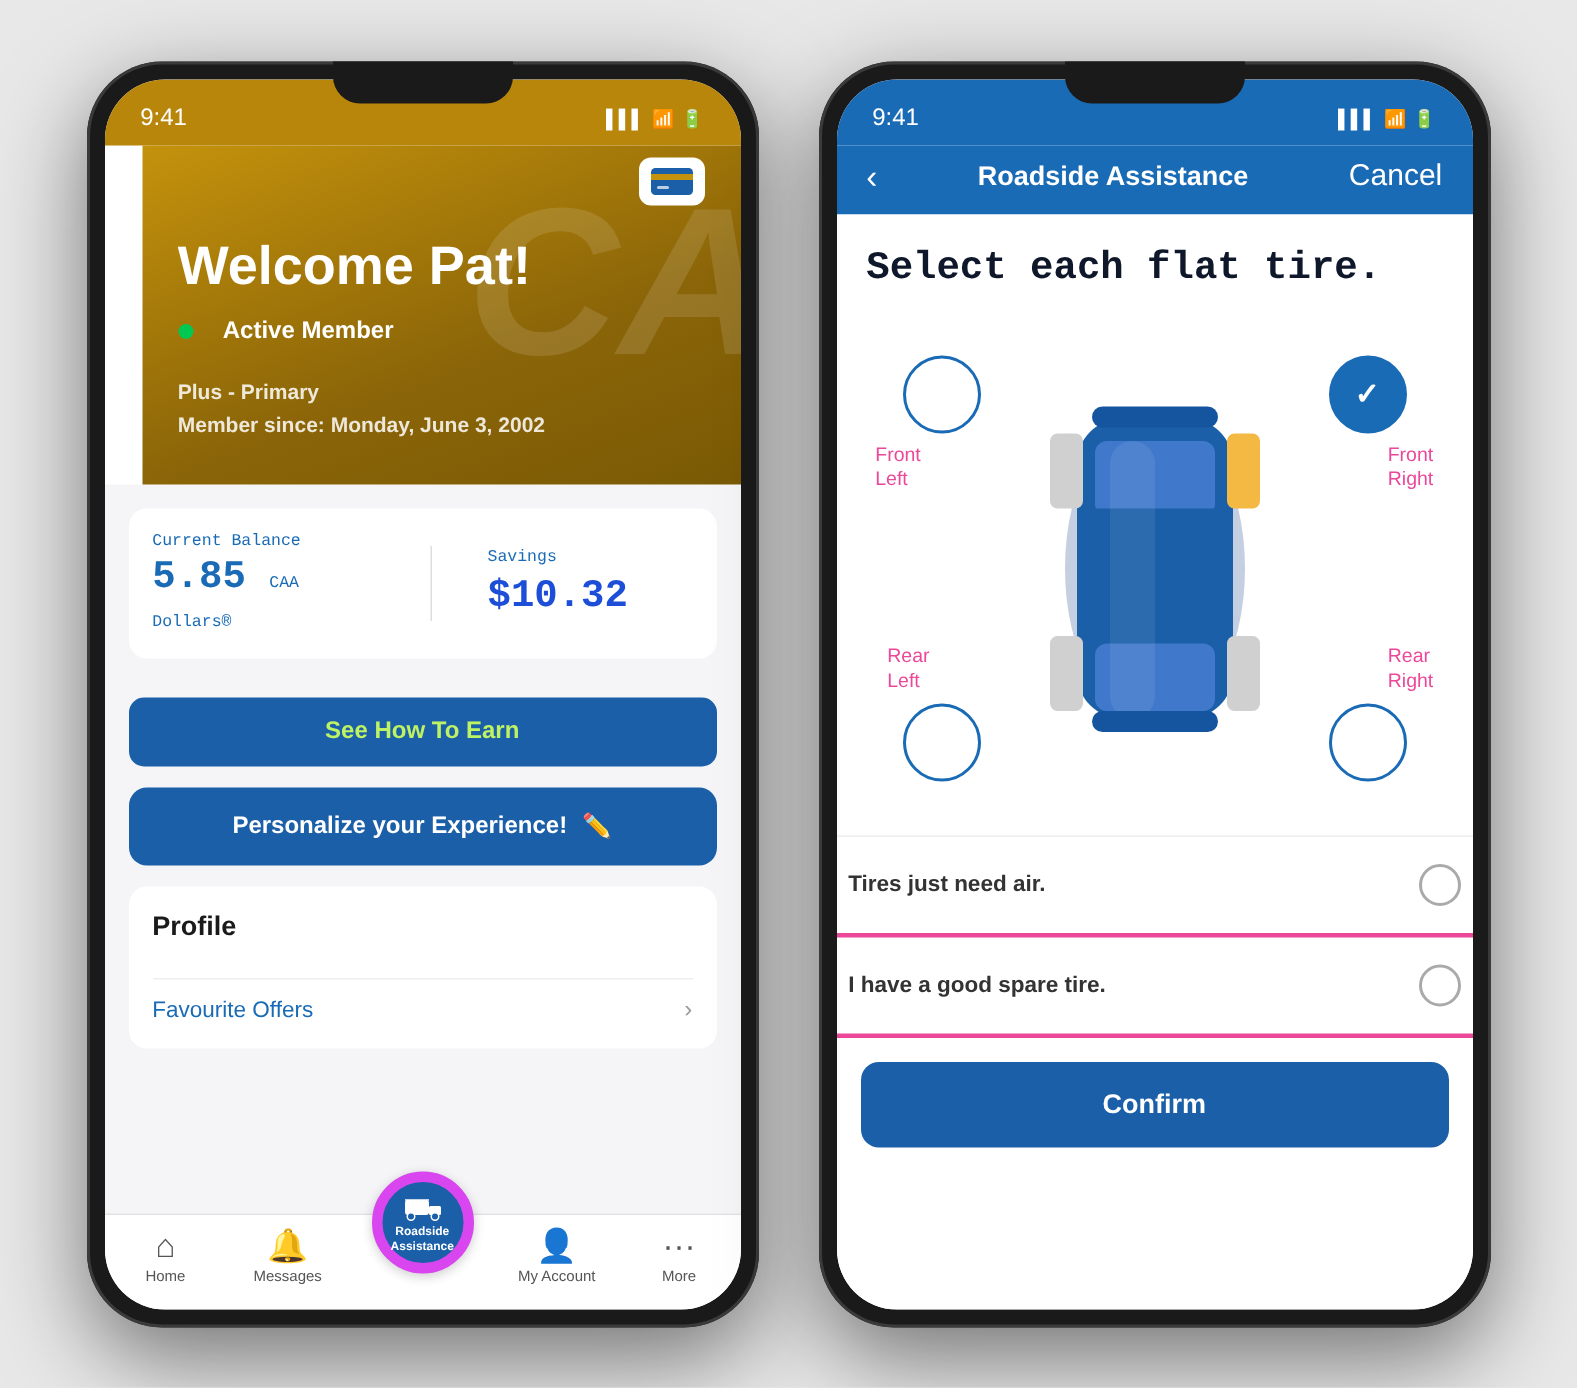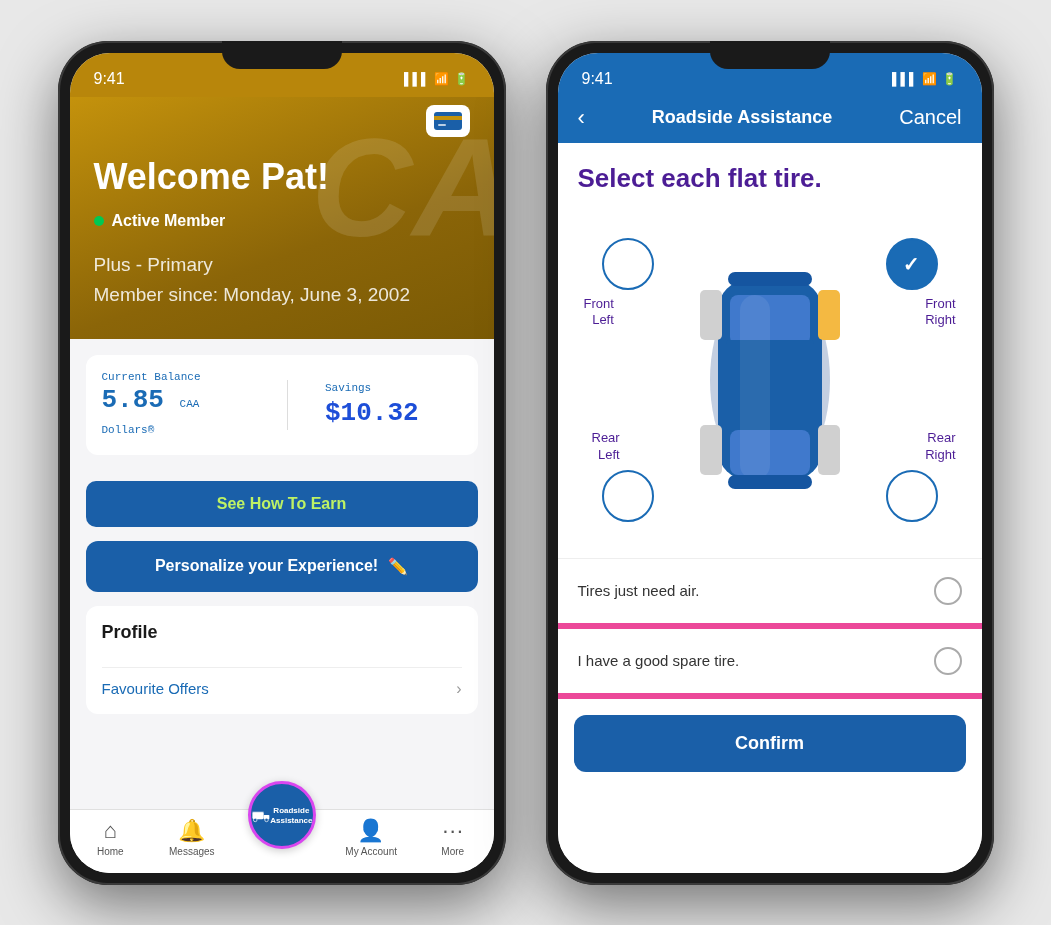--- a/index.html
+++ b/index.html
@@ -66,20 +66,21 @@
     .phone-left .status-bar {
       background: #b8860b;
       color: white;
     }
     .home-header {
       background: linear-gradient(160deg, #c4920c 0%, #8b6508 60%, #7a5a05 100%);
       padding: 8px 24px 28px;
       flex-shrink: 0;
       position: relative;
       overflow: hidden;
+      margin-left: 25px;
     }
     .home-header::before {
       content: 'CA';
       position: absolute;
       right: -20px;
       top: 10px;
       font-size: 140px;
       font-weight: 900;
       color: rgba(255,255,255,0.12);
       font-style: italic;
@@ -105,38 +106,39 @@
     .welcome-text {
       color: white;
       font-size: 36px;
       font-weight: 800;
       margin-bottom: 16px;
       line-height: 1.1;
     }
     .active-member {
       display: flex;
       align-items: center;
-      gap: 8px;
+      gap: 20px;
       margin-bottom: 20px;
     }
     .green-dot {
       width: 10px;
       height: 10px;
       background: #00c853;
       border-radius: 50%;
     }
     .active-member-text {
       color: white;
       font-size: 16px;
       font-weight: 700;
     }
     .member-info {
       color: rgba(255,255,255,0.85);
-      font-size: 19px;
+      font-size: 14px;
       line-height: 1.6;
+      font-weight: bold;
     }
     .home-content {
       flex: 1;
       background: #f5f5f7;
       padding: 16px;
       overflow-y: auto;
     }
     .balance-card {
       background: white;
       border-radius: 12px;
@@ -278,24 +280,24 @@
       left: 50%;
       transform: translateX(-50%);
       bottom: 8px;
     }
     .roadside-circle {
       width: 68px;
       height: 68px;
       background: #1a5fa8;
       border-radius: 50%;
       display: flex;
-      flex-direction: row;
+      flex-direction: column;
       align-items: center;
       justify-content: center;
-      border: 3px solid #d946ef;
+      border: 7px solid #d946ef;
       margin-bottom: -4px;
       position: relative;
       bottom: 20px;
       cursor: pointer;
       box-shadow: 0 2px 8px rgba(0,0,0,0.2);
     }
     .roadside-icon-text {
       color: white;
       font-size: 8px;
       text-align: center;
@@ -335,22 +337,23 @@
     }
     .roadside-content {
       flex: 1;
       background: white;
       overflow-y: auto;
       padding: 0;
     }
     .select-tire-title {
       font-size: 26px;
       font-weight: 800;
-      color: #4c1d95;
+      color: #0f172a;
       padding: 20px 20px 16px;
+      font-family: Liberation Mono, monospace;
     }
     .tire-selector {
       padding: 0 16px;
       position: relative;
     }
     .car-diagram {
       width: 100%;
       position: relative;
       display: flex;
       justify-content: center;
@@ -375,37 +378,38 @@
       border-color: #1a6bb5;
     }
     .tire-btn.selected::after {
       content: '✓';
       color: white;
       font-size: 20px;
       font-weight: 700;
     }
     .tire-label {
       position: absolute;
-      text-align: right;
+      text-align: left;
       font-size: 13px;
-      color: #4c1d95;
+      color: #ec4899;
       font-weight: 500;
       line-height: 1.3;
     }
 
     .options-section {
       border-top: 1px solid #eee;
       margin-top: 8px;
     }
     .option-row {
       display: flex;
       align-items: center;
       justify-content: space-between;
-      padding: 18px 20px;
-      border-bottom: 6px solid #ec4899;
+      padding: 18px 8px;
+      border-bottom: 3px solid #ec4899;
+      font-weight: bold;
     }
     .option-text {
       font-size: 15px;
       color: #333;
     }
     .radio-circle {
       width: 28px;
       height: 28px;
       border-radius: 50%;
       border: 2px solid #aaa;

